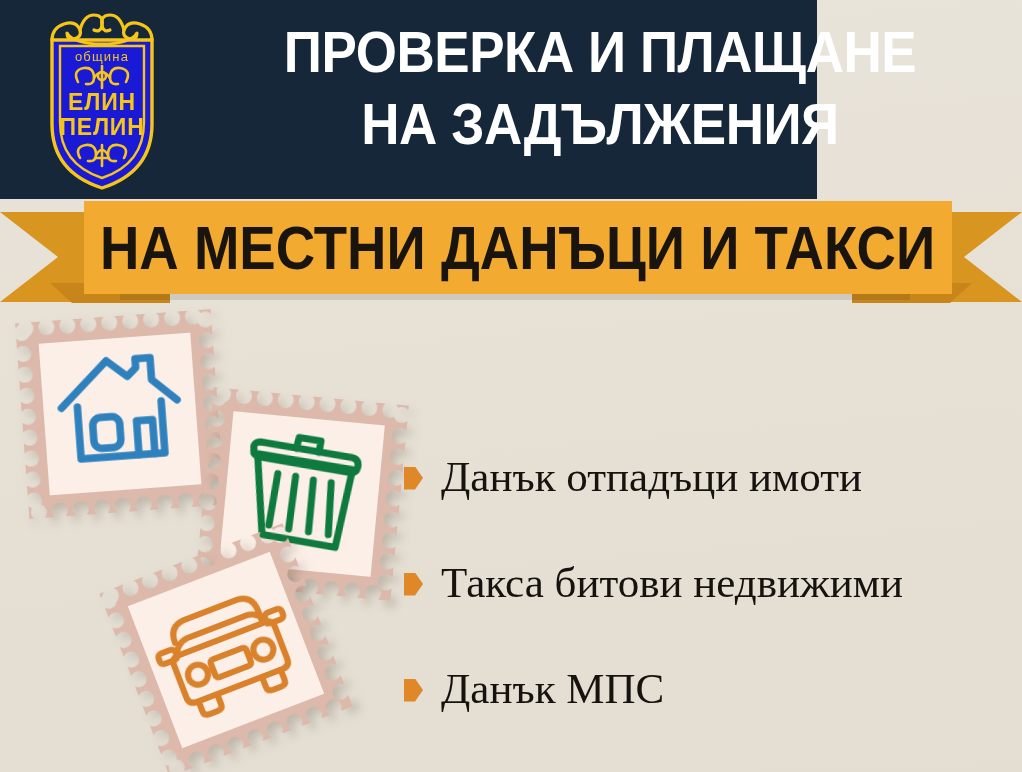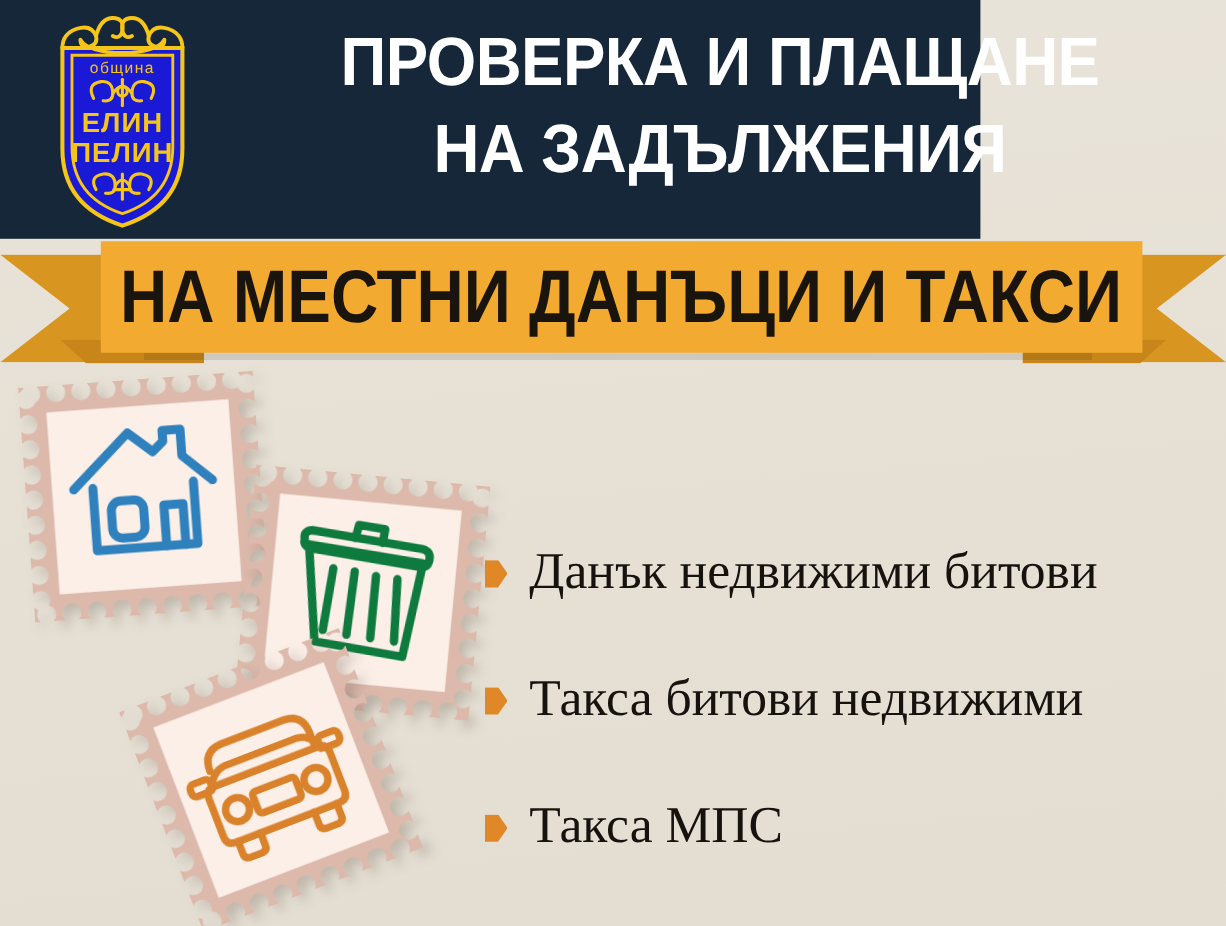--- a/index.html
+++ b/index.html
@@ -416,25 +416,25 @@
         <rect x="124" y="56" width="18" height="11" rx="4"></rect>
         <path d="M32 114 L32 125 Q32 130 38 130 L46 130 Q52 130 52 125 L52 114"></path>
         <path d="M100 114 L100 125 Q100 130 106 130 L114 130 Q120 130 120 125 L120 114"></path>
       </g>
     </svg>
   </div>
 
   <div class="list">
     <div class="list-item">
       <span class="bullet"></span>
-      <span class="list-label">Данък недвижими битови</span>
+      <span class="list-label">Данък отпадъци имоти</span>
     </div>
     <div class="list-item">
       <span class="bullet"></span>
       <span class="list-label">Такса битови недвижими</span>
     </div>
     <div class="list-item">
       <span class="bullet"></span>
-      <span class="list-label">Такса МПС</span>
+      <span class="list-label">Данък МПС</span>
     </div>
   </div>
 
 </div>
 
 </body></html>

